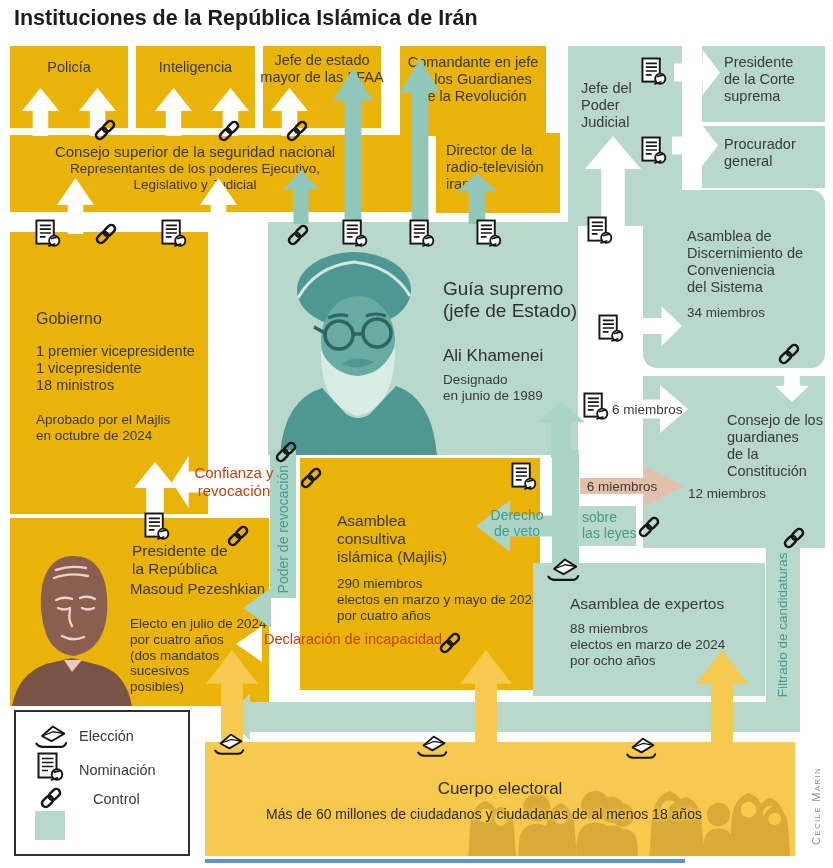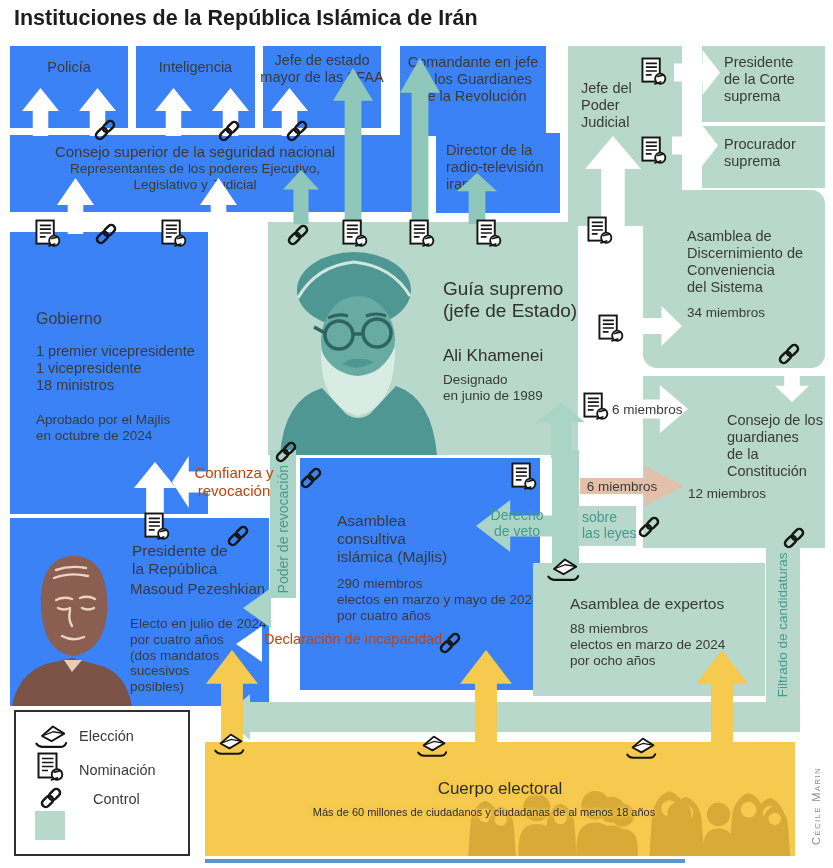--- a/index.html
+++ b/index.html
@@ -1,19 +1,19 @@
 <!DOCTYPE html>
 <html><head>
 <meta charset="utf-8">
 <style>
   html,body{margin:0;padding:0;background:#fff;}
   .canvas{position:relative;width:833px;height:868px;background:#fff;overflow:hidden;
           font-family:"Liberation Sans",sans-serif;}
   .box{position:absolute;}
-  .salmon{background:#3b82f6;}
+  .salmon{background:#eab308;}
   .tealbox{background:#b7d8ca;}
   .t{position:absolute;color:#3a3a3a;white-space:pre-line;line-height:1.17;font-size:14.5px;}
   .c{text-align:center;}
   .bar{position:absolute;}
   .ar{position:absolute;}
   .white{background:#ffffff;}
   .teal{background:#8fc8ba;}
   .ltteal{background:#aad5c6;}
   .yellow{background:#f6c94f;}
   .salar{background:#e4c0aa;}
@@ -89,21 +89,21 @@
 Poder
 Judicial</div>
   </div>
   <div class="box tealbox" style="left:702px;top:46px;width:123px;height:76px;">
     <div class="t" style="left:22px;top:8px;">Presidente
 de la Corte
 suprema</div>
   </div>
   <div class="box tealbox" style="left:702px;top:126px;width:123px;height:62px;">
     <div class="t" style="left:22px;top:10px;">Procurador
-suprema</div>
+general</div>
   </div>
   <div class="box salmon" style="left:10px;top:135px;width:410px;height:77px;">
     <div class="t c" style="left:10px;top:8px;width:350px;font-size:15px;">Consejo superior de la seguridad nacional</div>
     <div class="t c" style="left:10px;top:26px;width:350px;font-size:13.5px;">Representantes de los poderes Ejecutivo,
 Legislativo y Judicial</div>
   </div>
   <div class="box salmon" style="left:436px;top:133px;width:124px;height:80px;">
     <div class="t" style="left:10px;top:9px;">Director de la
 radio-televisión
 iraní</div>
@@ -223,21 +223,21 @@
       <use href="#p-f" xlink:href="#p-f" transform="translate(406,50) scale(0.9)"></use>
       <use href="#p-m" xlink:href="#p-m" transform="translate(428,44) scale(1)"></use>
       <use href="#p-f" xlink:href="#p-f" transform="translate(450,37) scale(1.12)"></use>
       <use href="#p-m" xlink:href="#p-m" transform="translate(474,51) scale(0.88)"></use>
       <use href="#p-f" xlink:href="#p-f" transform="translate(496,43) scale(1.02)"></use>
       <use href="#p-m" xlink:href="#p-m" transform="translate(519,48) scale(0.94)"></use>
       <use href="#p-f" xlink:href="#p-f" transform="translate(541,40) scale(1.06)"></use>
       <use href="#p-m" xlink:href="#p-m" transform="translate(563,50) scale(0.9)"></use>
     </svg>
   <div class="t c" style="left:205px;top:779px;width:590px;font-size:17px;color:#2c2c2c;text-shadow:0 0 4px #f6c94f,0 0 4px #f6c94f,0 0 4px #f6c94f;">Cuerpo electoral</div>
-  <div class="t c" style="left:205px;top:806px;width:558px;font-size:11px;color:#2c2c2c;text-shadow:0 0 4px #f6c94f,0 0 4px #f6c94f,0 0 4px #f6c94f;">Más de 60 millones de ciudadanos y ciudadanas de al menos 18 años</div>
+  <div class="t c" style="left:205px;top:806px;width:558px;font-size:14px;color:#2c2c2c;text-shadow:0 0 4px #f6c94f,0 0 4px #f6c94f,0 0 4px #f6c94f;">Más de 60 millones de ciudadanos y ciudadanas de al menos 18 años</div>
   <div style="position:absolute;left:205px;top:859px;width:480px;height:4px;background:#5e93d0;"></div>
 
   <div class="ar white up-h" style="left:22px;top:88px;width:37px;height:48px;"></div>
   <div class="ar white up-h" style="left:79px;top:88px;width:37px;height:48px;"></div>
   <div class="ar white up-h" style="left:155px;top:88px;width:37px;height:48px;"></div>
   <div class="ar white up-h" style="left:212px;top:88px;width:37px;height:48px;"></div>
   <div class="ar white up-h" style="left:271px;top:88px;width:37px;height:48px;"></div>
   <div class="ar white up-h" style="left:57px;top:178px;width:37px;height:56px;"></div>
   <div class="ar white up-h" style="left:200px;top:178px;width:37px;height:56px;"></div>
   <div class="ar white up" style="left:585px;top:136px;width:56px;height:92px;"></div>

